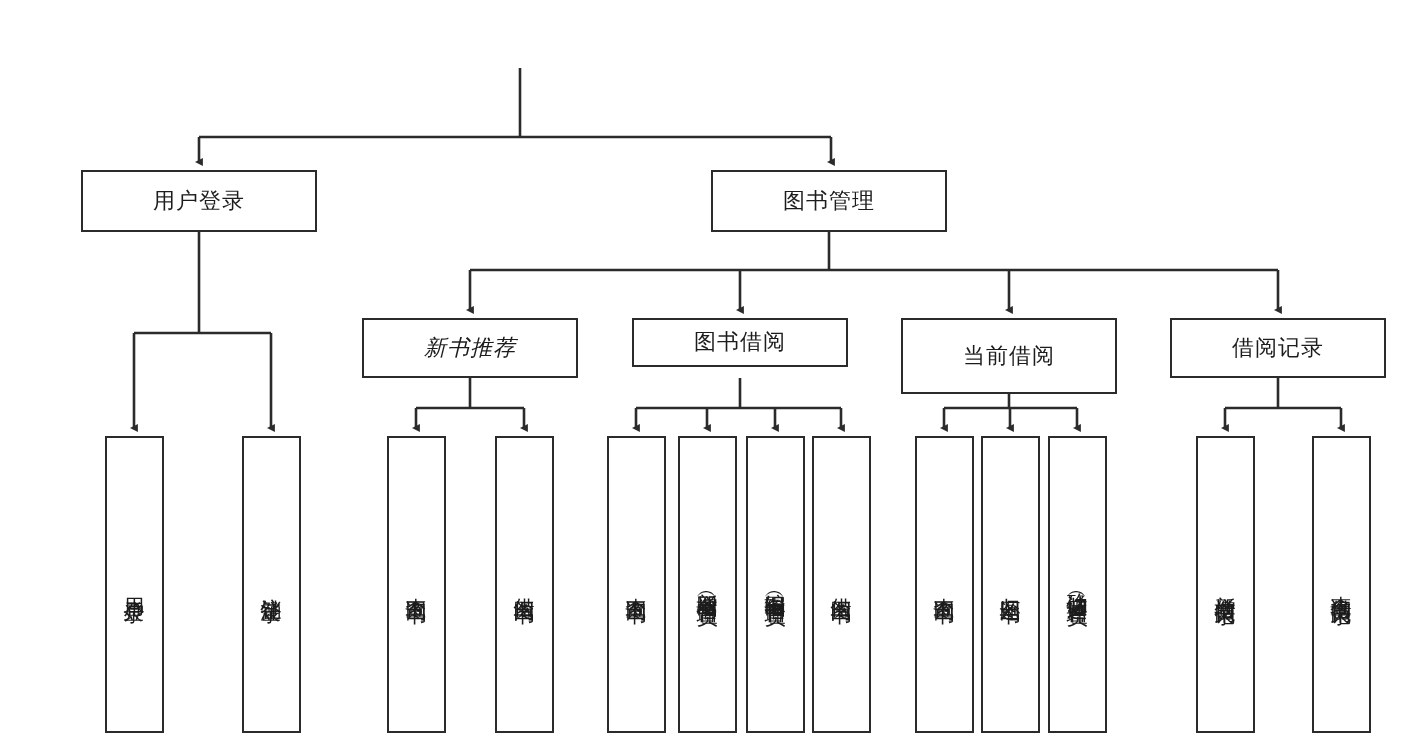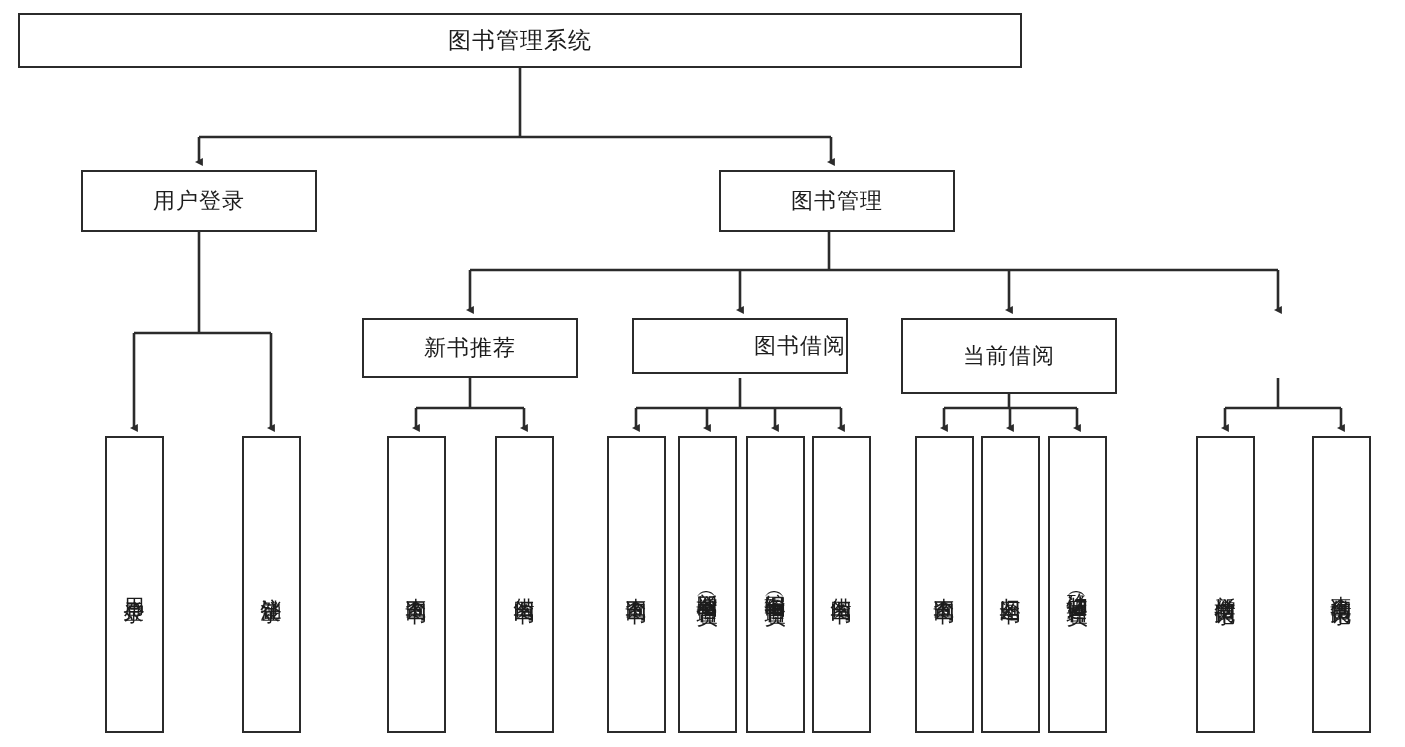--- a/index.html
+++ b/index.html
@@ -115,44 +115,44 @@
       <path d="M1010,408 L1010,428" marker-end="url(#arrow)"></path>
       <path d="M1077,408 L1077,428" marker-end="url(#arrow)"></path>
 
       <path d="M1278,378 L1278,408"></path>
       <path d="M1225,408 L1341,408"></path>
       <path d="M1225,408 L1225,428" marker-end="url(#arrow)"></path>
       <path d="M1341,408 L1341,428" marker-end="url(#arrow)"></path>
     </g>
   </svg>
 
-  <div class="node h root" style="left:18px; top:13px; width:1004px; height:55px;">
-    <span>图书管理系统</span>
-  </div>
 
   <div class="node h" style="left:81px; top:170px; width:236px; height:62px;">
     <span>用户登录</span>
   </div>
 
-  <div class="node h" style="left:711px; top:170px; width:236px; height:62px;margin-left:8px;">
+  <div class="node h" style="left:711px; top:170px; width:236px; height:62px;">
     <span>图书管理</span>
   </div>
 
-  <div class="node h" style="left:362px; top:318px; width:216px; height:60px;">
+  <div class="node h" style="left:362px; top:318px; width:216px; height:60px;font-style:italic;">
     <span>新书推荐</span>
   </div>
 
-  <div class="node h" style="left:632px; top:318px; width:216px; height:56px;justify-content:flex-end;">
+  <div class="node h" style="left:632px; top:318px; width:216px; height:49px;">
     <span>图书借阅</span>
   </div>
 
   <div class="node h" style="left:901px; top:318px; width:216px; height:76px;">
     <span>当前借阅</span>
   </div>
 
+  <div class="node h" style="left:1170px; top:318px; width:216px; height:60px;">
+    <span>借阅记录</span>
+  </div>
 
   <div class="node v" style="left:105px; top:436px; width:59px; height:297px;">
     <span class="vtext">用户登录</span>
   </div>
 
   <div class="node v" style="left:242px; top:436px; width:59px; height:297px;">
     <span class="vtext">注销登录</span>
   </div>
 
   <div class="node v" style="left:387px; top:436px; width:59px; height:297px;">

